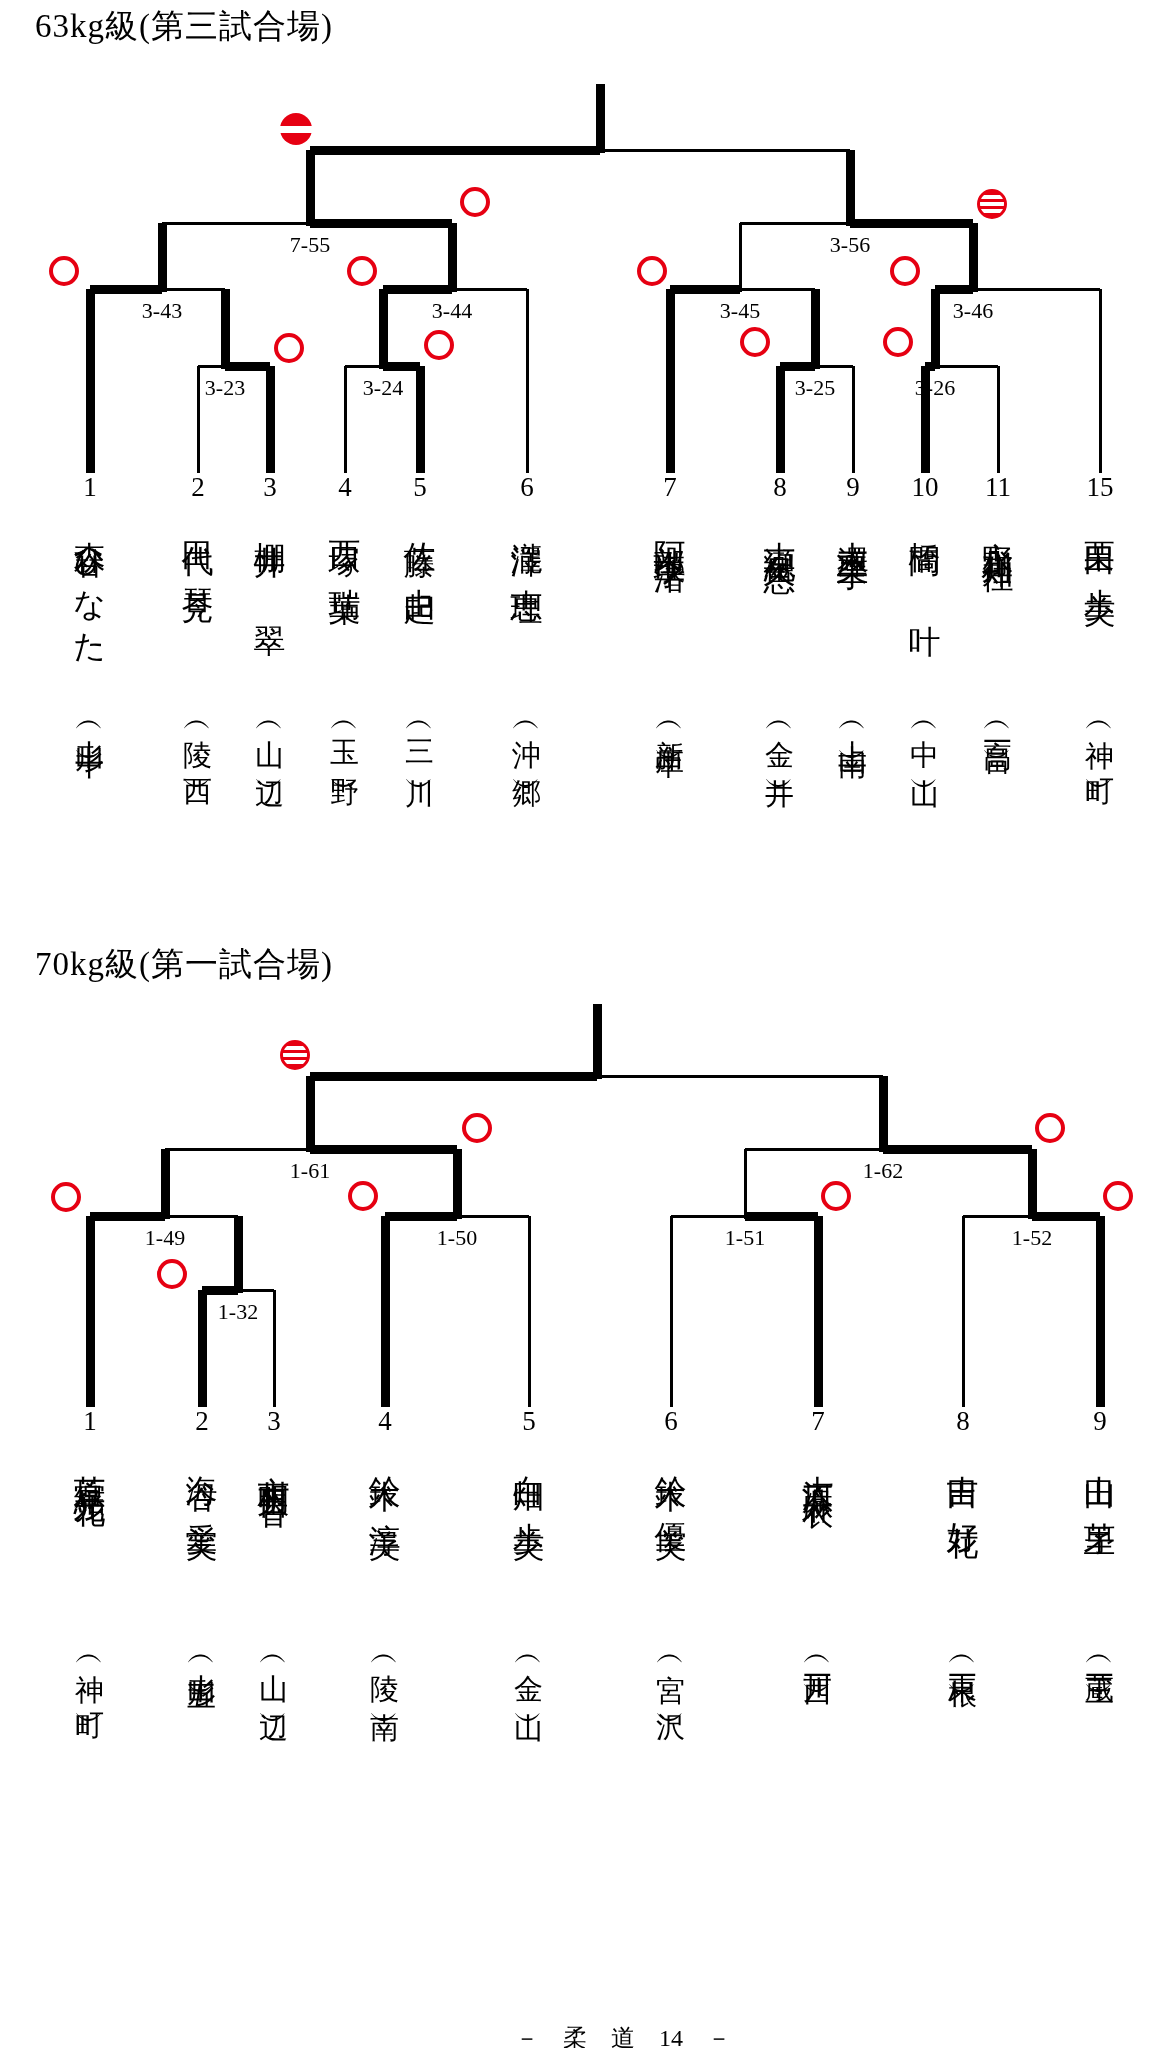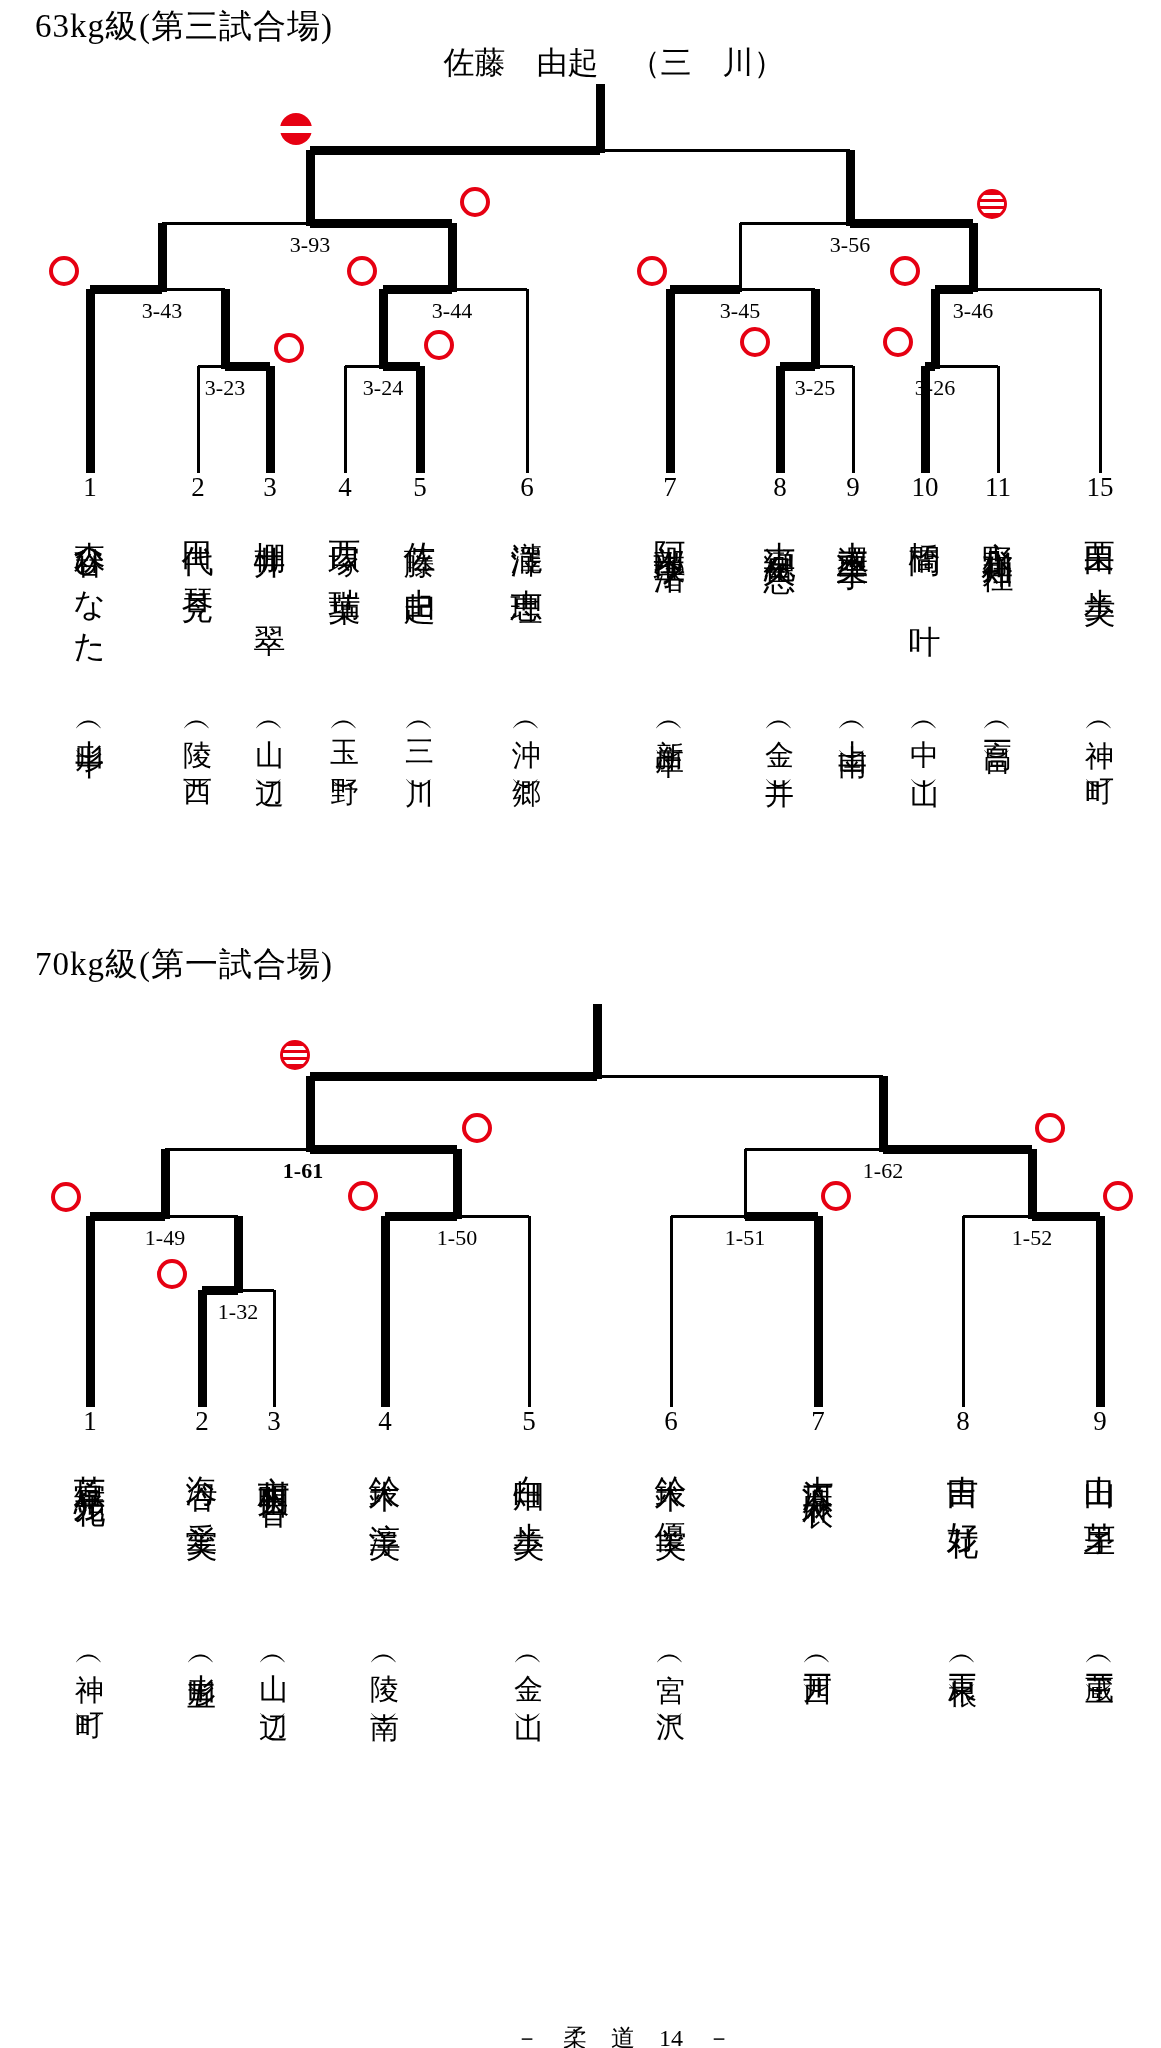--- a/index.html
+++ b/index.html
@@ -19,29 +19,28 @@
            background:repeating-linear-gradient(180deg,var(--mark,#e60012) 0 3px,#fff 3px 7px);}
   .solid{width:32px;height:32px;background:linear-gradient(180deg,var(--mark,#e60012) 0 13px,#fff 13px 20px,var(--mark,#e60012) 20px);}
   .footer{position:absolute;transform:translateX(-50%);font-size:24px;white-space:nowrap;margin-top:18px;}
 </style>
 </head>
 <body>
 
 <div id="page" style="width: 1161px; height: 2048px;">
   <div class="footer" style="left: 623px; top: 2004px;">－　柔　道　14　－</div>
 <div class="btitle" style="left: 35px; top: 4px;">63kg級(第三試合場)</div>
-    <div class="bwinner" style="left: 614px; top: 42px;">佐藤　由起　（三　川）</div>
     <div class="vl" style="left: 596px; width: 9px; top: 84px; height: 69px;"></div>
     <div class="hl" style="left: 310px; width: 540px; top: 149px; height: 3px;"></div>
     <div class="hl" style="left: 310px; width: 290px; top: 146px; height: 9px;"></div>
     <div class="circ solid" style="left: 296px; top: 129px;"></div>
     <div class="hl" style="left: 162px; width: 290px; top: 222px; height: 3px;"></div>
     <div class="hl" style="left: 310px; width: 142px; top: 219px; height: 9px;"></div>
     <div class="vl" style="left: 306px; width: 9px; top: 150px; height: 76px;"></div>
-    <div class="mlabel" style="left: 310px; top: 232px;">3-93</div>
+    <div class="mlabel" style="left: 310px; top: 232px;">7-55</div>
     <div class="circ ring" style="left: 475px; top: 202px;"></div>
     <div class="hl" style="left: 740px; width: 233px; top: 222px; height: 3px;"></div>
     <div class="hl" style="left: 850px; width: 123px; top: 219px; height: 9px;"></div>
     <div class="vl" style="left: 846px; width: 9px; top: 150px; height: 76px;"></div>
     <div class="mlabel" style="left: 850px; top: 232px;">3-56</div>
     <div class="circ stripes" style="left: 992px; top: 204px;"></div>
     <div class="hl" style="left: 90px; width: 135px; top: 288px; height: 3px;"></div>
     <div class="hl" style="left: 90px; width: 72px; top: 285px; height: 9px;"></div>
     <div class="vl" style="left: 158px; width: 9px; top: 223px; height: 69px;"></div>
     <div class="mlabel" style="left: 162px; top: 298px;">3-43</div>
@@ -130,21 +129,21 @@
     <div class="vtext name" style="left: 1100px; top: 516px;">栗田　歩美</div>
     <div class="vtext school" style="left: 1100px; top: 712px;">（神　町）</div>
     <div class="btitle" style="left: 35px; top: 942px;">70kg級(第一試合場)</div>
     <div class="vl" style="left: 593px; width: 9px; top: 1004px; height: 75px;"></div>
     <div class="hl" style="left: 310px; width: 573px; top: 1075px; height: 3px;"></div>
     <div class="hl" style="left: 310px; width: 287px; top: 1072px; height: 9px;"></div>
     <div class="circ stripes" style="left: 295px; top: 1055px;"></div>
     <div class="hl" style="left: 165px; width: 292px; top: 1148px; height: 3px;"></div>
     <div class="hl" style="left: 310px; width: 147px; top: 1145px; height: 9px;"></div>
     <div class="vl" style="left: 306px; width: 9px; top: 1076px; height: 76px;"></div>
-    <div class="mlabel" style="left: 303px; top: 1158px; font-weight: bold;">1-61</div>
+    <div class="mlabel" style="left: 310px; top: 1158px;">1-61</div>
     <div class="circ ring" style="left: 477px; top: 1128px;"></div>
     <div class="hl" style="left: 745px; width: 287px; top: 1148px; height: 3px;"></div>
     <div class="hl" style="left: 883px; width: 149px; top: 1145px; height: 9px;"></div>
     <div class="vl" style="left: 879px; width: 9px; top: 1076px; height: 76px;"></div>
     <div class="mlabel" style="left: 883px; top: 1158px;">1-62</div>
     <div class="circ ring" style="left: 1050px; top: 1128px;"></div>
     <div class="hl" style="left: 90px; width: 148px; top: 1215px; height: 3px;"></div>
     <div class="hl" style="left: 90px; width: 75px; top: 1212px; height: 9px;"></div>
     <div class="vl" style="left: 161px; width: 9px; top: 1149px; height: 70px;"></div>
     <div class="mlabel" style="left: 165px; top: 1225px;">1-49</div>

